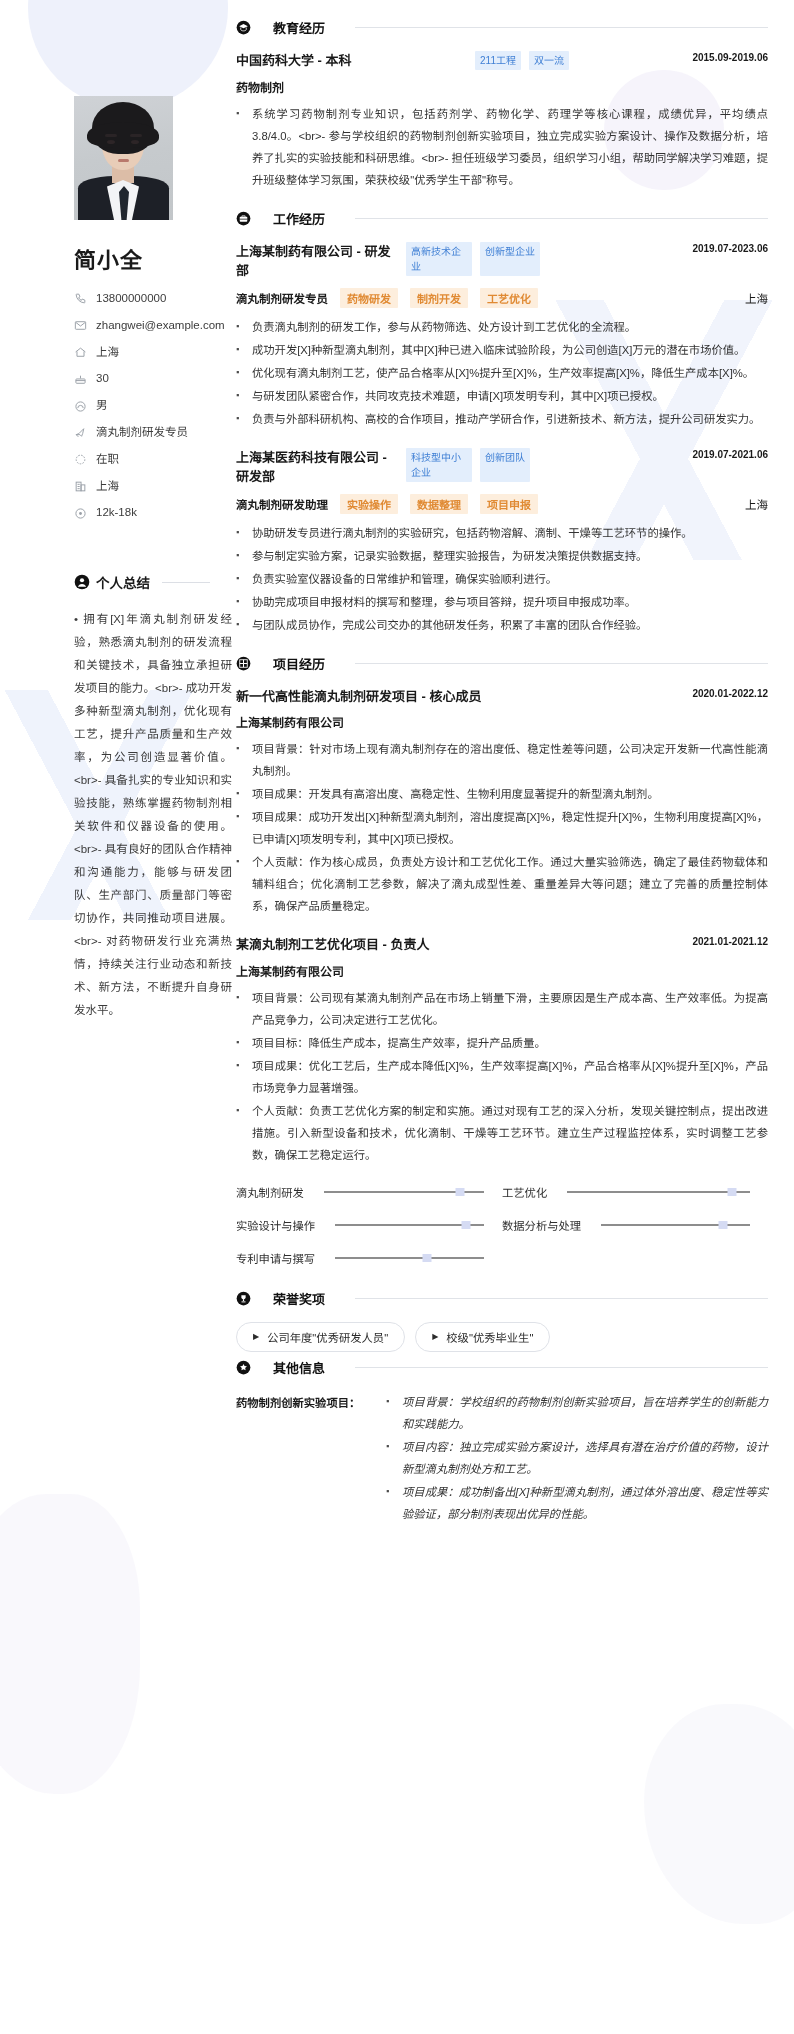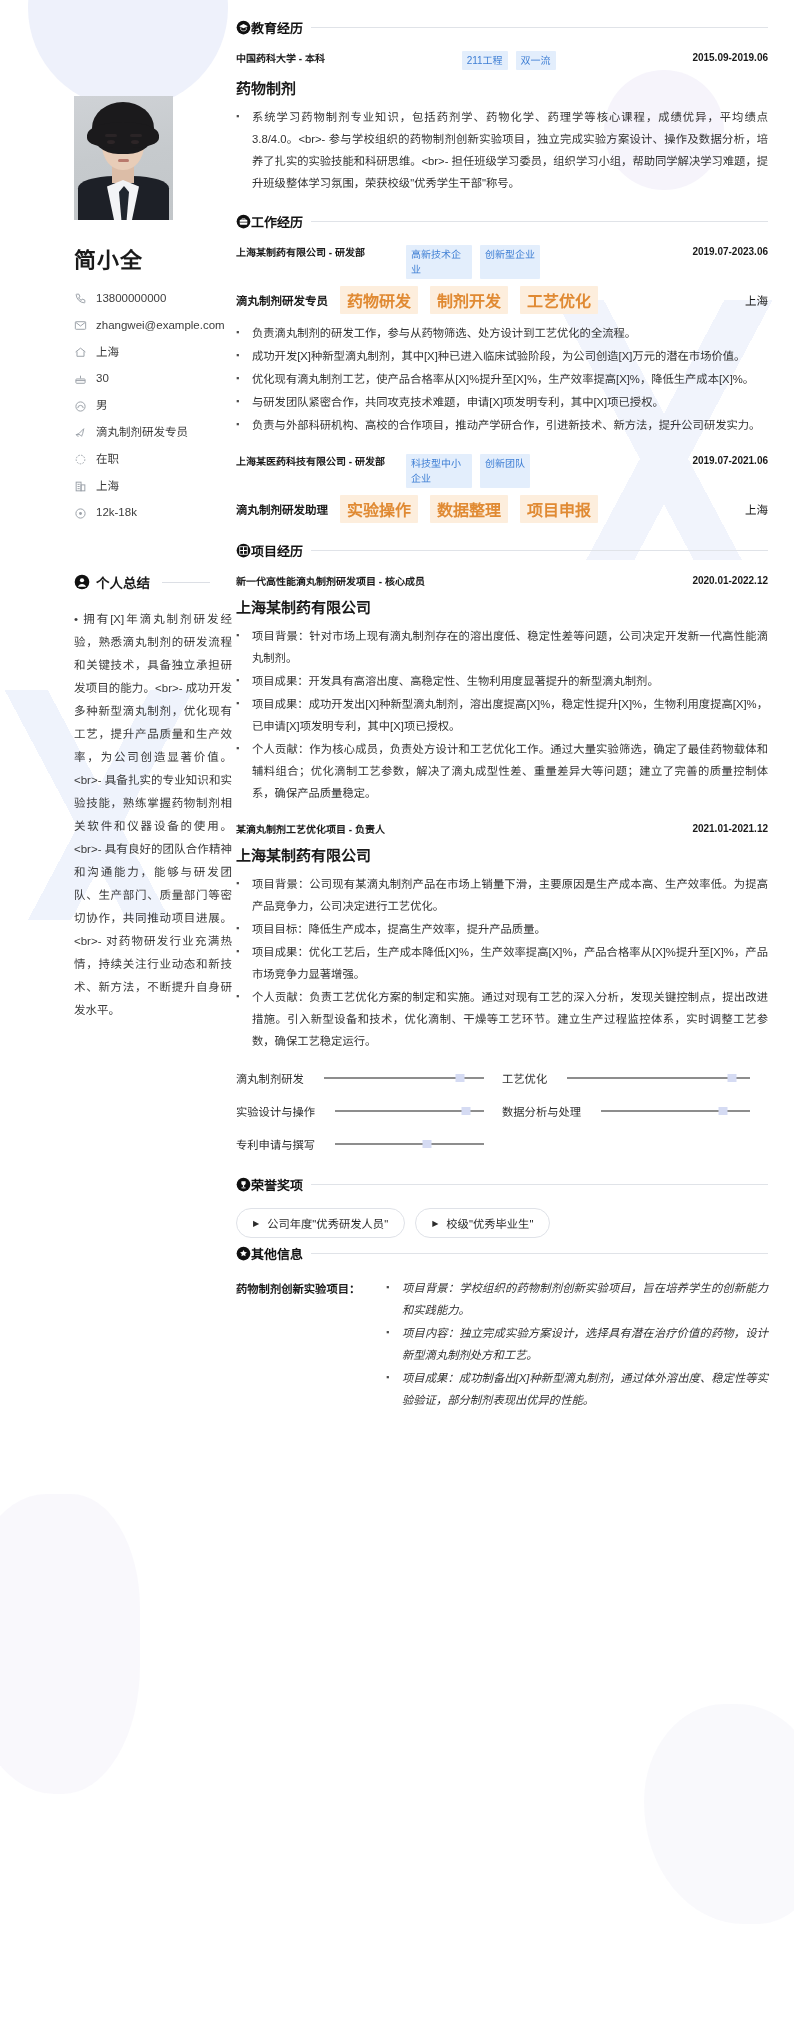--- a/index.html
+++ b/index.html
@@ -117,58 +117,58 @@
 
   .summary {
     margin-left: 46px; width: 158px;
     font-size: 11.5px; line-height: 2.0; color: #3a3a3a;
     text-align: justify;
   }
 
   
   .sec { margin-bottom: 6px; }
   .sec-head {
-    display: flex; align-items: center; gap: 0;
+    display: flex; align-items: center; gap: 22px;
     margin: 0 0 14px 0;
   }
   .sec-head .bull { width: 15px; height: 15px; flex: 0 0 15px; }
   .sec-head .bull svg { display:block; width:15px; height:15px; }
   .sec-head .ttl { font-size: 13px; font-weight: 700; color: #111; white-space: nowrap; }
   .sec-head .rule { flex: 1; height: 1px; background: #e0e3e8; margin-left: 8px; }
 
   .entry { margin-bottom: 18px; }
   .entry-top {
     display: flex; align-items: flex-start; gap: 10px;
     margin-bottom: 7px;
   }
   .entry-title {
-    font-size: 10px; font-weight: 700; color: #1a1a1a;
+    font-size: 13px; font-weight: 700; color: #1a1a1a;
     line-height: 1.5; width: 160px; flex: 0 0 160px;
   }
   .entry-title.wide { width: auto; flex: 1 1 auto; }
   .tag-group { display: flex; gap: 8px; flex: 1 1 auto; flex-wrap: wrap; }
   .tag-blue {
     background: #e3eefc; color: #3f7fd4;
     font-size: 10px; padding: 2px 5px; line-height: 1.5;
     max-width: 66px; word-break: break-all; border-radius: 1px;
   }
   .date {
     font-size: 10px; font-weight: 700; color: #1a1a1a;
     margin-left: auto; white-space: nowrap; padding-top: 1px;
   }
 
   .entry-sub {
-    font-size: 15px; font-weight: 700; color: #1a1a1a;
+    font-size: 12px; font-weight: 700; color: #1a1a1a;
     margin-bottom: 8px;
   }
   .role-row { display: flex; align-items: center; gap: 12px; margin-bottom: 8px; }
   .role-name { font-size: 11.5px; font-weight: 700; color: #1a1a1a; white-space: nowrap; }
   .tag-orange {
     background: #fdeedd; color: #e08a33;
-    font-size: 16px; font-weight: 700; padding: 2px 7px; border-radius: 1px;
+    font-size: 11px; font-weight: 700; padding: 2px 7px; border-radius: 1px;
     white-space: nowrap;
   }
   .loc { font-size: 11.5px; color: #1a1a1a; margin-left: auto; white-space: nowrap; }
 
   .bullets { list-style: none; }
   .bullets li {
     position: relative; padding-left: 16px;
     font-size: 11.3px; line-height: 1.95; color: #333;
     margin-bottom: 1px; text-align: justify;
   }
@@ -430,20 +430,27 @@
           </span>
           <span class="date">2019.07-2021.06</span>
         </div>
         <div class="role-row">
           <span class="role-name">滴丸制剂研发助理</span>
           <span class="tag-orange">实验操作</span>
           <span class="tag-orange">数据整理</span>
           <span class="tag-orange">项目申报</span>
           <span class="loc">上海</span>
         </div>
+        <ul class="bullets">
+          <li>协助研发专员进行滴丸制剂的实验研究，包括药物溶解、滴制、干燥等工艺环节的操作。</li>
+          <li>参与制定实验方案，记录实验数据，整理实验报告，为研发决策提供数据支持。</li>
+          <li>负责实验室仪器设备的日常维护和管理，确保实验顺利进行。</li>
+          <li>协助完成项目申报材料的撰写和整理，参与项目答辩，提升项目申报成功率。</li>
+          <li>与团队成员协作，完成公司交办的其他研发任务，积累了丰富的团队合作经验。</li>
+        </ul>
       </div>
     </section>
 
     <section class="sec">
       <div class="sec-head">
         <span class="bull">
           <svg viewBox="0 0 24 24">
               <circle cx="12" cy="12" r="11" fill="#111"></circle>
               <path d="M12 6v12M6 12h12" stroke="#fff" stroke-width="1.6"></path>
               <rect x="6" y="6" width="12" height="12" stroke="#fff" stroke-width="1.4" fill="none"></rect>

